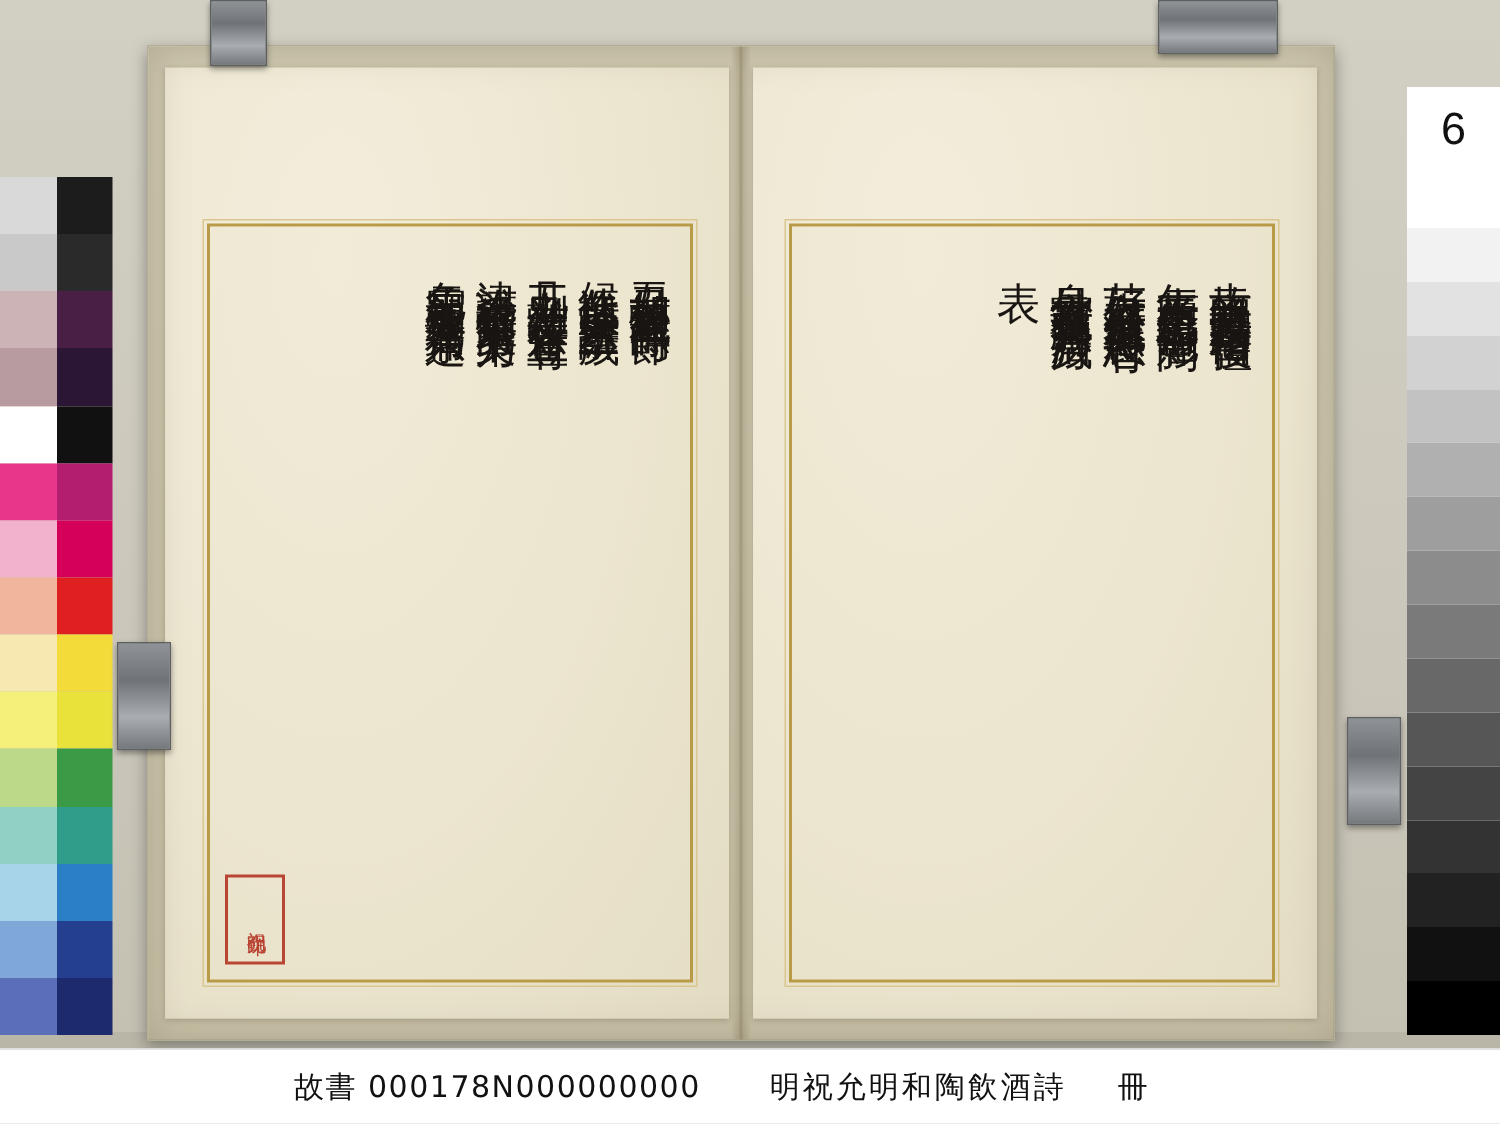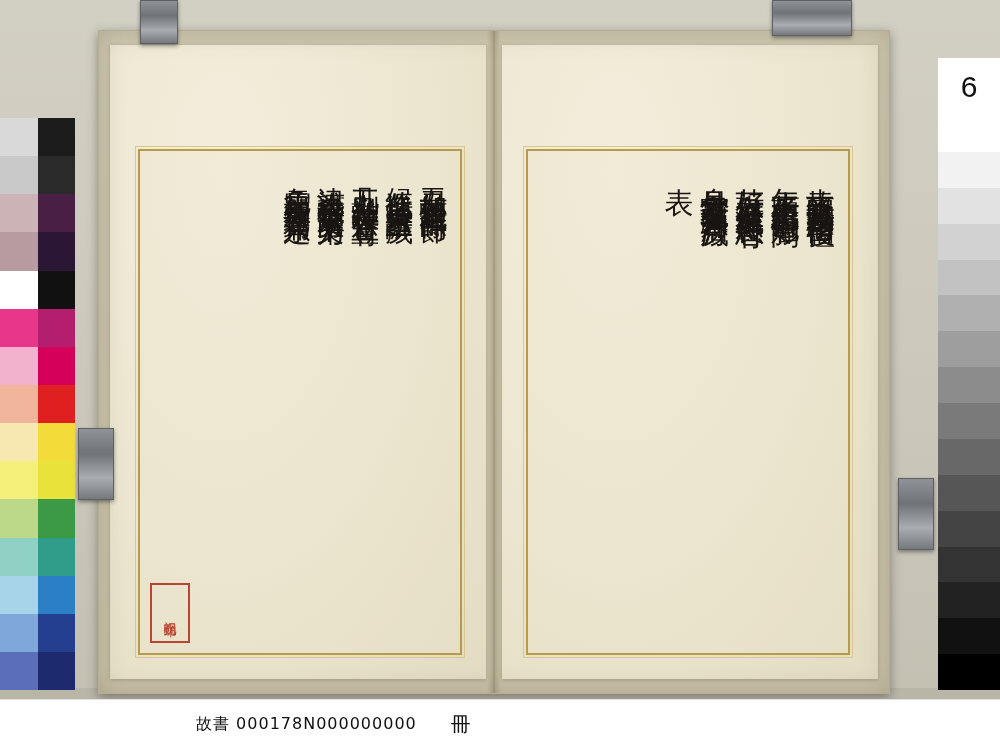--- a/index.html
+++ b/index.html
@@ -225,21 +225,21 @@
     bottom: 0;
     width: 1000px;
     height: 49px;
     background: #ffffff;
     display: flex;
     align-items: center;
     border-top: 1px solid #e2e2e2;
   }
   .caption .cap-id {
     margin-left: 196px;
-    font-size: 16px;
+    font-size: 20px;
     color: #111;
     font-family: "DejaVu Sans", "Liberation Sans", sans-serif;
     letter-spacing: 1px;
     white-space: nowrap;
   }
   .caption .cap-title {
     margin-left: 46px;
     font-size: 20px;
     color: #111;
     font-family: "DejaVu Sans", "Liberation Sans", sans-serif;
@@ -381,16 +381,17 @@
   </div>
 
 
   <div class="clamp top-left"></div>
   <div class="clamp top-right"></div>
   <div class="clamp mid-left"></div>
   <div class="clamp mid-right"></div>
 
   <div class="caption">
     <div class="cap-id">故書 000178N000000000</div>
+    <div class="cap-title">明祝允明和陶飲酒詩</div>
     <div class="cap-vol">冊</div>
   </div>
 
 </div>
 
 </body></html>

